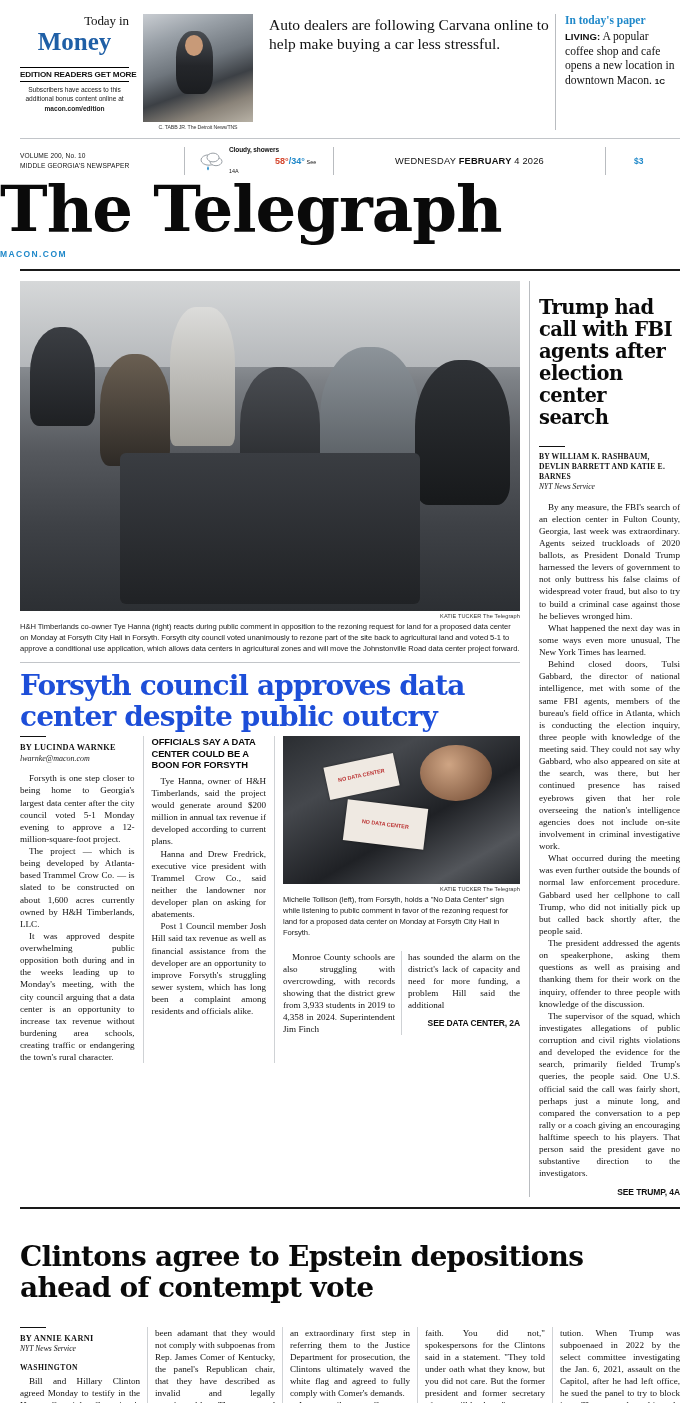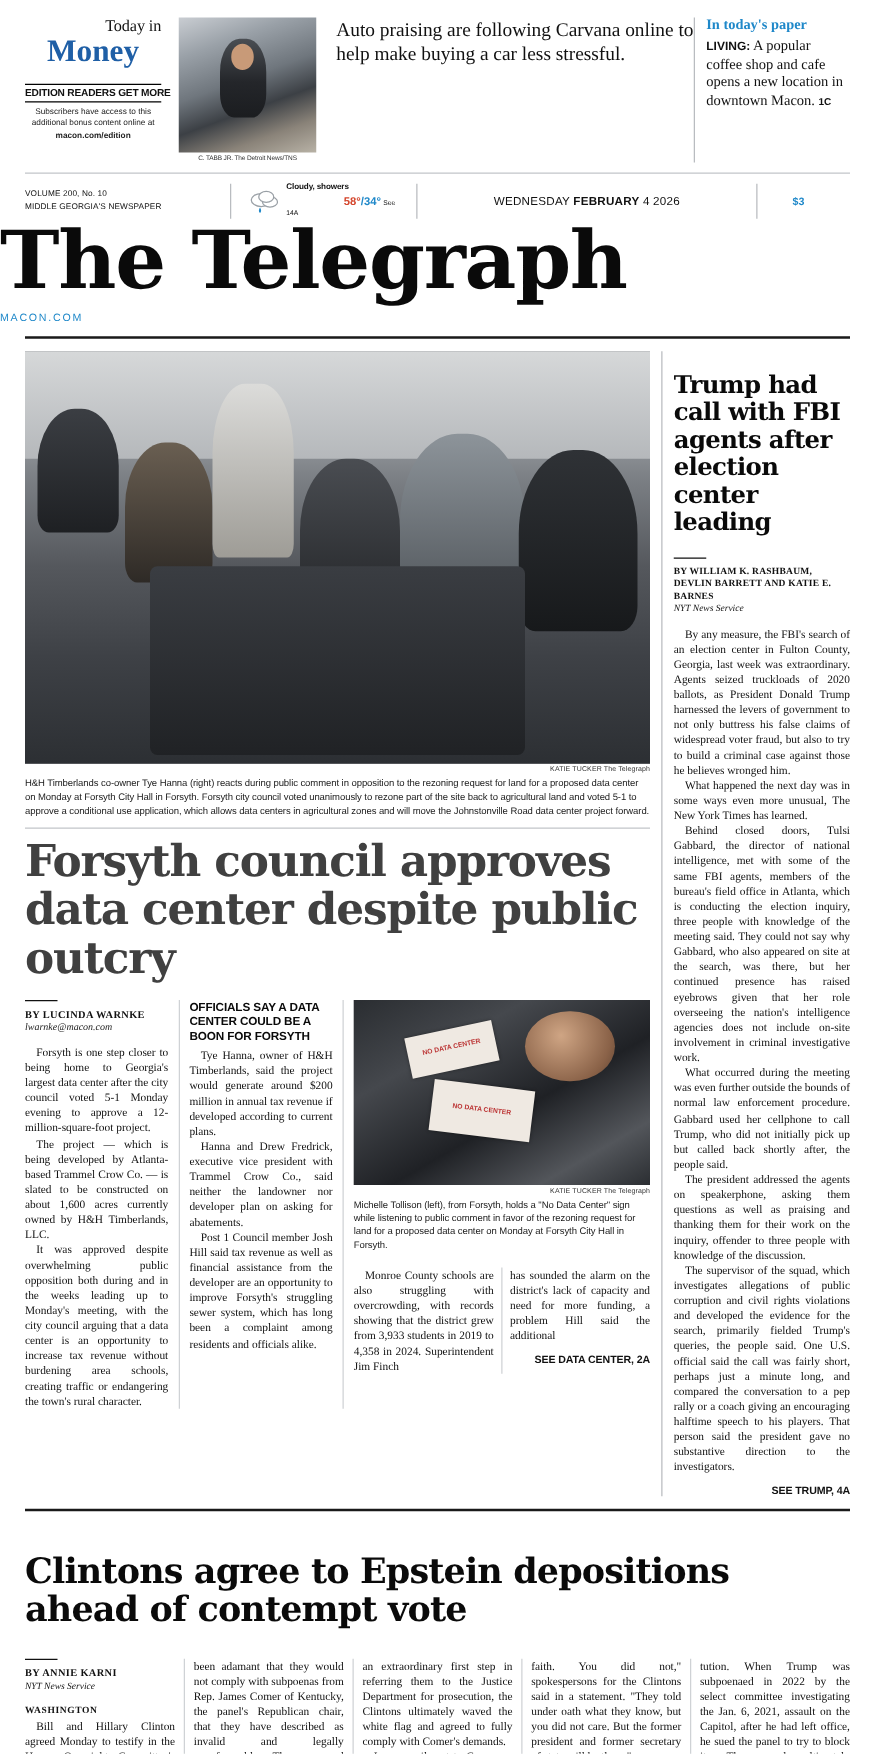--- a/index.html
+++ b/index.html
@@ -221,21 +221,21 @@
     font-family: "DejaVu Serif", serif;
     font-weight: bold;
     font-size: 64px;
     letter-spacing: -1px;
     line-height: 1.0;
     color: #0a0a0a;
     font-style: normal;
   }
   .nameplate-url {
     font-family: "Liberation Sans", sans-serif;
-    font-weight: normal;
+    font-weight: bold;
     font-size: 8.5px;
     color: #1f88c9;
     letter-spacing: 1.4px;
     padding-top: 8px;
   }
   .rule-heavy {
     border-top: 2.2px solid #1a1a1a;
     margin: 10px 20px 0 20px;
   }
 
@@ -292,31 +292,31 @@
   }
   .rule-mid {
     border-top: 1px solid #c2c5c9;
     margin: 8px 0 8px 0;
   }
 
   
   .lead-hed {
     font-family: "DejaVu Serif", serif;
     font-weight: bold;
-    font-size: 35px;
+    font-size: 28px;
     line-height: 1.09;
     letter-spacing: -0.9px;
     margin: 4px 0 0 0;
-    color: #404040;
+    color: #1d4ed8;
   }
 
   
   .lead-cols {
     display: flex;
-    margin-top: 14px;
+    margin-top: 4px;
   }
   .lc { width: 130px; }
   .lc-gut { width: 1px; background: #cfd2d5; margin: 0 8px; }
 
   .byline-rule {
     border-top: 1.5px solid #111;
     width: 26px;
     margin-bottom: 5px;
   }
   .byline {
@@ -473,21 +473,21 @@
         <span>additional bonus content online at</span>
         <span class="url">macon.com/edition</span>
       </div>
     </div>
 
     <div class="promo-photo">
       <div class="ph"></div>
       <div class="promo-credit">C. TABB JR.   The Detroit News/TNS</div>
     </div>
 
-    <div class="promo-hed">Auto praising are following Carvana online to help make buying a car less stressful.</div>
+    <div class="promo-hed">Auto dealers are following Carvana online to help make buying a car less stressful.</div>
 
     <div class="promo-right">
       <div class="promo-right-title">In today's paper</div>
       <div class="promo-right-body">
         <span class="kicker">LIVING:</span><span> A popular coffee shop and cafe opens a new location in downtown Macon. </span><span class="page-ref">1C</span>
       </div>
     </div>
   </div>
 
   <div class="rule-thin"></div>
@@ -607,21 +607,21 @@
             </div>
           </div>
         </div>
 
       </div>
     </div>
 
     <div class="col-gut"></div>
 
     <div class="col-right">
-      <h2 class="rail-hed">Trump had call with FBI agents after election center leading</h2>
+      <h2 class="rail-hed">Trump had call with FBI agents after election center search</h2>
       <div class="byline-rule" style="margin-top:9px;"></div>
       <div class="rail-byline">BY WILLIAM K. RASHBAUM, DEVLIN BARRETT AND KATIE E. BARNES</div>
       <div class="rail-service" style="margin-bottom:8px;">NYT News Service</div>
       <div class="body-text">
         <p>By any measure, the FBI's search of an election center in Fulton County, Georgia, last week was extraordinary. Agents seized truckloads of 2020 ballots, as President Donald Trump harnessed the levers of government to not only buttress his false claims of widespread voter fraud, but also to try to build a criminal case against those he believes wronged him.</p>
         <p>What happened the next day was in some ways even more unusual, The New York Times has learned.</p>
         <p>Behind closed doors, Tulsi Gabbard, the director of national intelligence, met with some of the same FBI agents, members of the bureau's field office in Atlanta, which is conducting the election inquiry, three people with knowledge of the meeting said. They could not say why Gabbard, who also appeared on site at the search, was there, but her continued presence has raised eyebrows given that her role overseeing the nation's intelligence agencies does not include on-site involvement in criminal investigative work.</p>
         <p>What occurred during the meeting was even further outside the bounds of normal law enforcement procedure. Gabbard used her cellphone to call Trump, who did not initially pick up but called back shortly after, the people said.</p>
         <p>The president addressed the agents on speakerphone, asking them questions as well as praising and thanking them for their work on the inquiry, offender to three people with knowledge of the discussion.</p>
         <p>The supervisor of the squad, which investigates allegations of public corruption and civil rights violations and developed the evidence for the search, primarily fielded Trump's queries, the people said. One U.S. official said the call was fairly short, perhaps just a minute long, and compared the conversation to a pep rally or a coach giving an encouraging halftime speech to his players. That person said the president gave no substantive direction to the investigators.</p>

